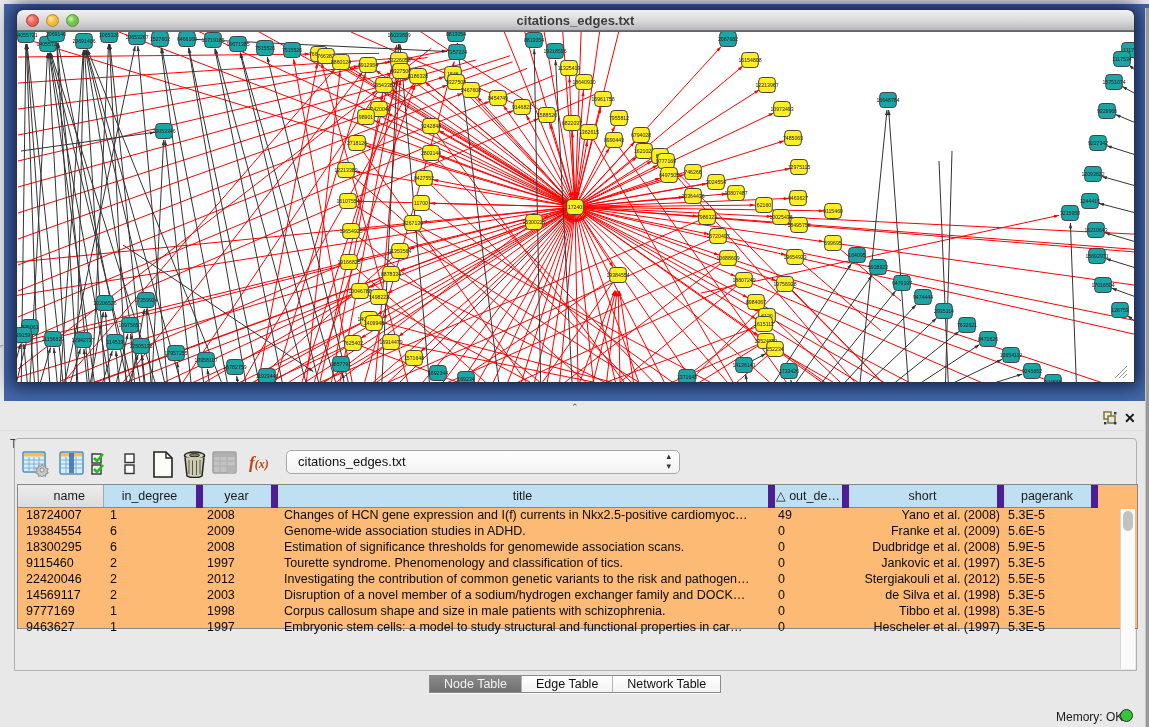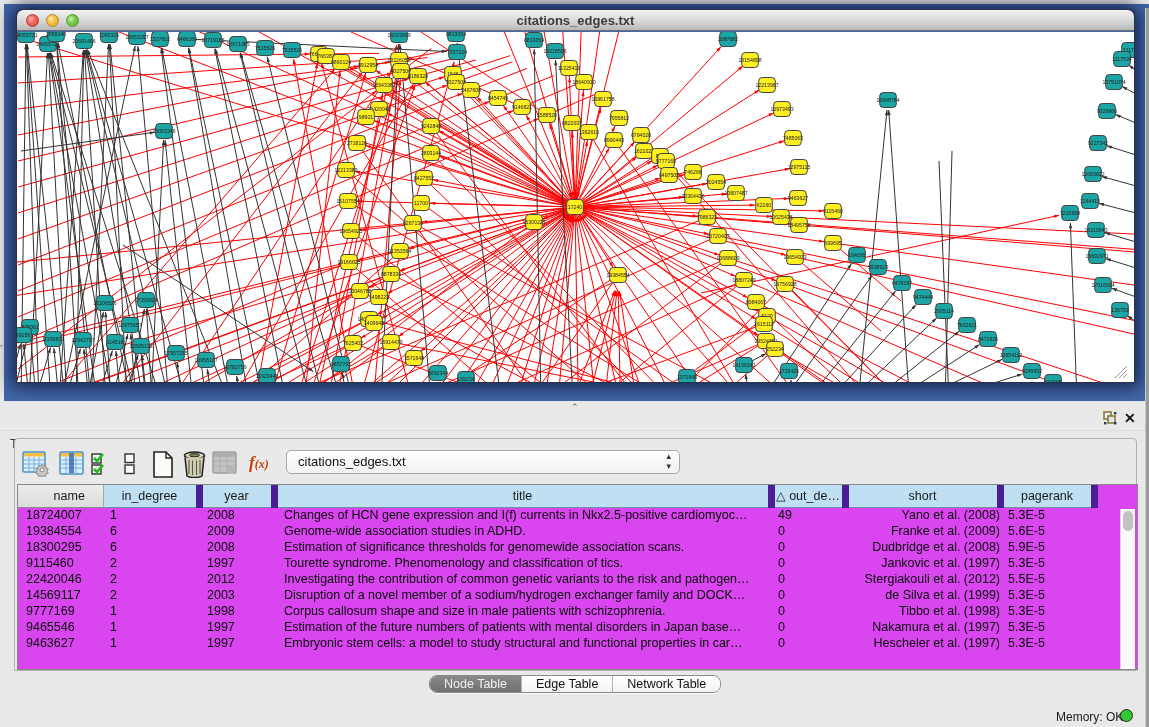--- a/index.html
+++ b/index.html
@@ -21,35 +21,35 @@
 #tp-head { position:absolute; left:0; top:3px; width:1145px; height:27px; background:#e9e9e9; border-bottom:1px solid #dcdcdc;}
 #tp-title { position:absolute; left:10px; top:9px; font-size:12.5px; color:#3a3a3a;margin-top:24px; }
 #tp-float { position:absolute; left:1103px; top:7px; width:14px; height:14px; }
 #tp-x { position:absolute; left:1124px; top:6px; font-size:14px; font-weight:bold; color:#111; }
 #innerpanel { position:absolute; left:14px; top:37px; width:1123px; height:233px; background:#e9e9e9;
   border:1px solid #b0b0b0; border-radius:4px 4px 0 0; }
 .ticon { position:absolute; top:12px; }
 #dropdown { position:absolute; left:271px; top:11px; width:394px; height:24px; background:linear-gradient(#ffffff,#f2f2f2);
   border:1px solid #a8a8a8; border-radius:5px; font-size:13px; color:#111; line-height:22px; padding-left:11px; }
 #dd-arrows { position:absolute; right:8px; top:0px; height:22px; font-size:9px; color:#333; line-height:10px; text-align:center;}
-#tablewrap { position:absolute; left:2px; top:45px; width:1121px; height:186px; background:#d946ef; border:1px solid #888; }
+#tablewrap { position:absolute; left:2px; top:45px; width:1121px; height:145px; background:#fdba74; border:1px solid #888; }
 table { border-collapse:collapse; table-layout:fixed; width:1076px; font-size:12.5px; }
 th { height:22px; font-weight:normal; font-size:12.5px; color:#1a1a1a; text-align:center;
   background:#bfe0f2; border-right:7px solid #4c1d95; border-bottom:1px solid #6f8fa3; padding:0; overflow:hidden; white-space:nowrap;}
 th.c-name { padding-left:18px; background:linear-gradient(#ececec,#dcdcdc); border-right:1px solid #a8a8a8; border-bottom:1px solid #8a8a8a; }
 td { height:16px; color:#0a0a0a; padding:0 0 0 8px; overflow:hidden; white-space:nowrap; }
 td.c-deg, td.c-out { padding-left:7px; }
 td.c-short { text-align:right; padding:0; }
 .c-name { width:85px; } .c-deg { width:96px; } .c-year { width:75px; } .c-title { width:497px; }
 .c-out { width:74px; } .c-short { width:155px; } .c-pr { width:94px; }
 td.c-title { padding-left:10px; }
 #vscroll { position:absolute; right:2px; top:24px; width:15px; height:160px; background:#fafafa; border-left:1px solid #d5d5d5; }
 #vthumb { position:absolute; left:2px; top:2px; width:10px; height:20px; background:#c2c2c2; border-radius:5px; }
 #tabs { position:absolute; left:429px; top:274px; height:18px; display:flex; font-size:12.5px;
-  border:1px solid #8a8a8a; border-radius:8px; overflow:hidden; background:#fff; box-shadow:0 1px 0 rgba(255,255,255,.7);align-items:center;}
+  border:1px solid #8a8a8a; border-radius:0; overflow:hidden; background:#fff; box-shadow:0 1px 0 rgba(255,255,255,.7);align-items:center;}
 .tab { padding:0 14px; line-height:17px; color:#111; background:linear-gradient(#ffffff,#f2f2f2); border-right:1px solid #b5b5b5; }
 .tab.sel { background:linear-gradient(#8a8a8a,#6e6e6e); color:#f2f2f2; }
 #memory { position:absolute; left:1056px; top:309px; font-size:12px; color:#1a1a1a; }
 #memdot { position:absolute; left:1120px; top:308px; width:13px; height:13px; border-radius:50%; background:#35c835; border:1.5px solid #2a2a2a; }
 </style></head>
 <body>
 <div id="desktop">
   <div id="bluebg"></div>
   <div id="leftstrip"></div>
     <span style="position:absolute;left:0px;top:344px;font-size:8px;color:#777;">⌜</span>
@@ -1262,39 +1262,30 @@
               <td class="c-out">0</td>
               <td class="c-short">Stergiakouli et al. (2012)</td>
               <td class="c-pr">5.5E-5</td>
             </tr>
 <tr>
               <td class="c-name">14569117</td>
               <td class="c-deg">2</td>
               <td class="c-year">2003</td>
               <td class="c-title">Disruption of a novel member of a sodium/hydrogen exchanger family and DOCK…</td>
               <td class="c-out">0</td>
-              <td class="c-short">de Silva et al. (1999)</td>
+              <td class="c-short">de Silva et al. (1998)</td>
               <td class="c-pr">5.3E-5</td>
             </tr>
 <tr>
               <td class="c-name">9777169</td>
               <td class="c-deg">1</td>
               <td class="c-year">1998</td>
               <td class="c-title">Corpus callosum shape and size in male patients with schizophrenia.</td>
               <td class="c-out">0</td>
               <td class="c-short">Tibbo et al. (1998)</td>
-              <td class="c-pr">5.3E-5</td>
-            </tr>
-<tr>
-              <td class="c-name">9465546</td>
-              <td class="c-deg">1</td>
-              <td class="c-year">1997</td>
-              <td class="c-title">Estimation of the future numbers of patients with mental disorders in Japan base…</td>
-              <td class="c-out">0</td>
-              <td class="c-short">Nakamura et al. (1997)</td>
               <td class="c-pr">5.3E-5</td>
             </tr>
 <tr>
               <td class="c-name">9463627</td>
               <td class="c-deg">1</td>
               <td class="c-year">1997</td>
               <td class="c-title">Embryonic stem cells: a model to study structural and functional properties in car…</td>
               <td class="c-out">0</td>
               <td class="c-short">Hescheler et al. (1997)</td>
               <td class="c-pr">5.3E-5</td>

